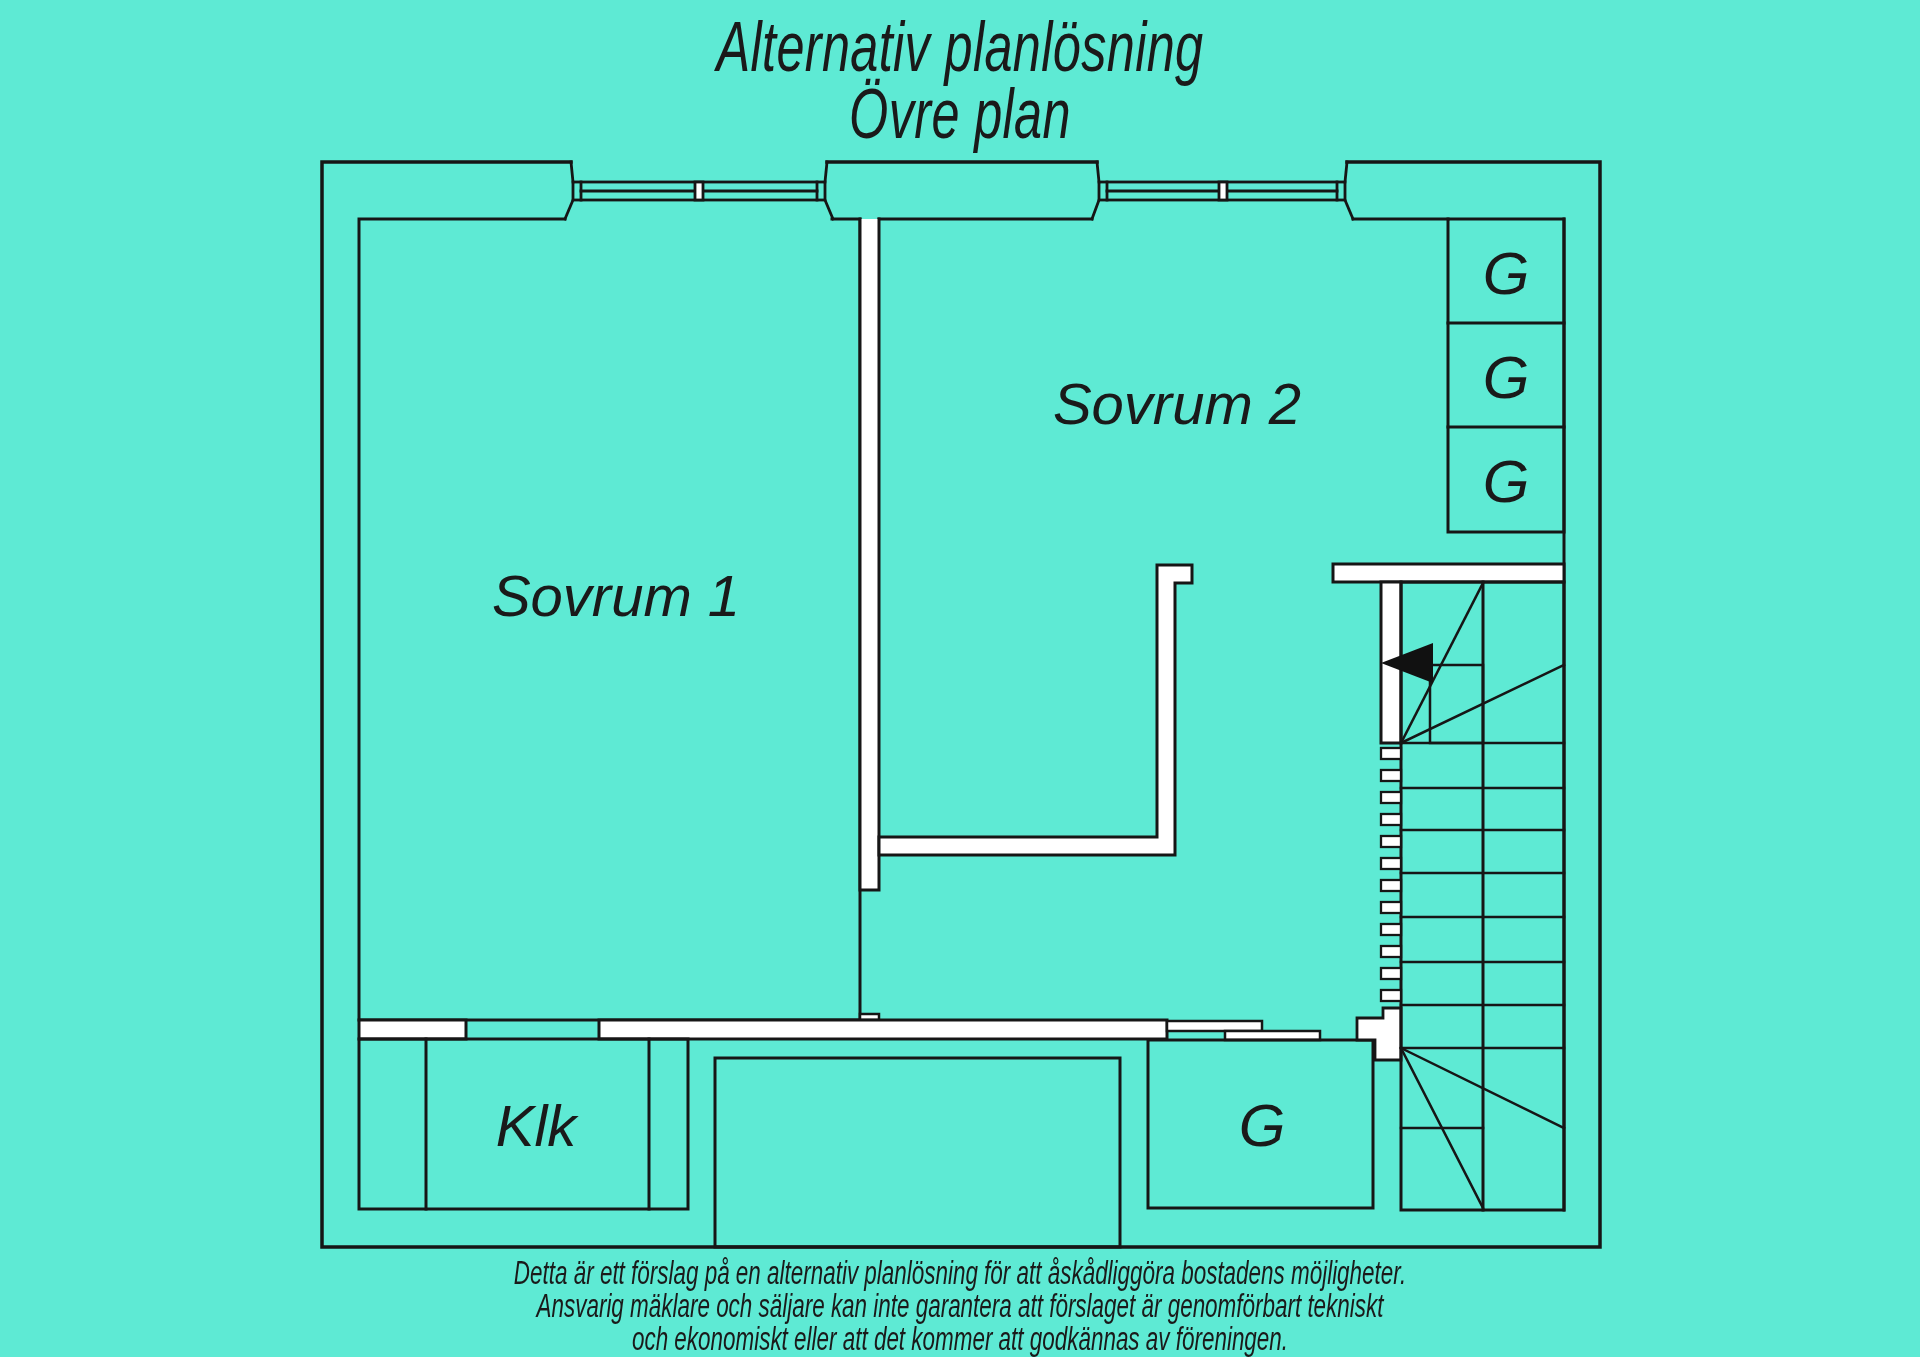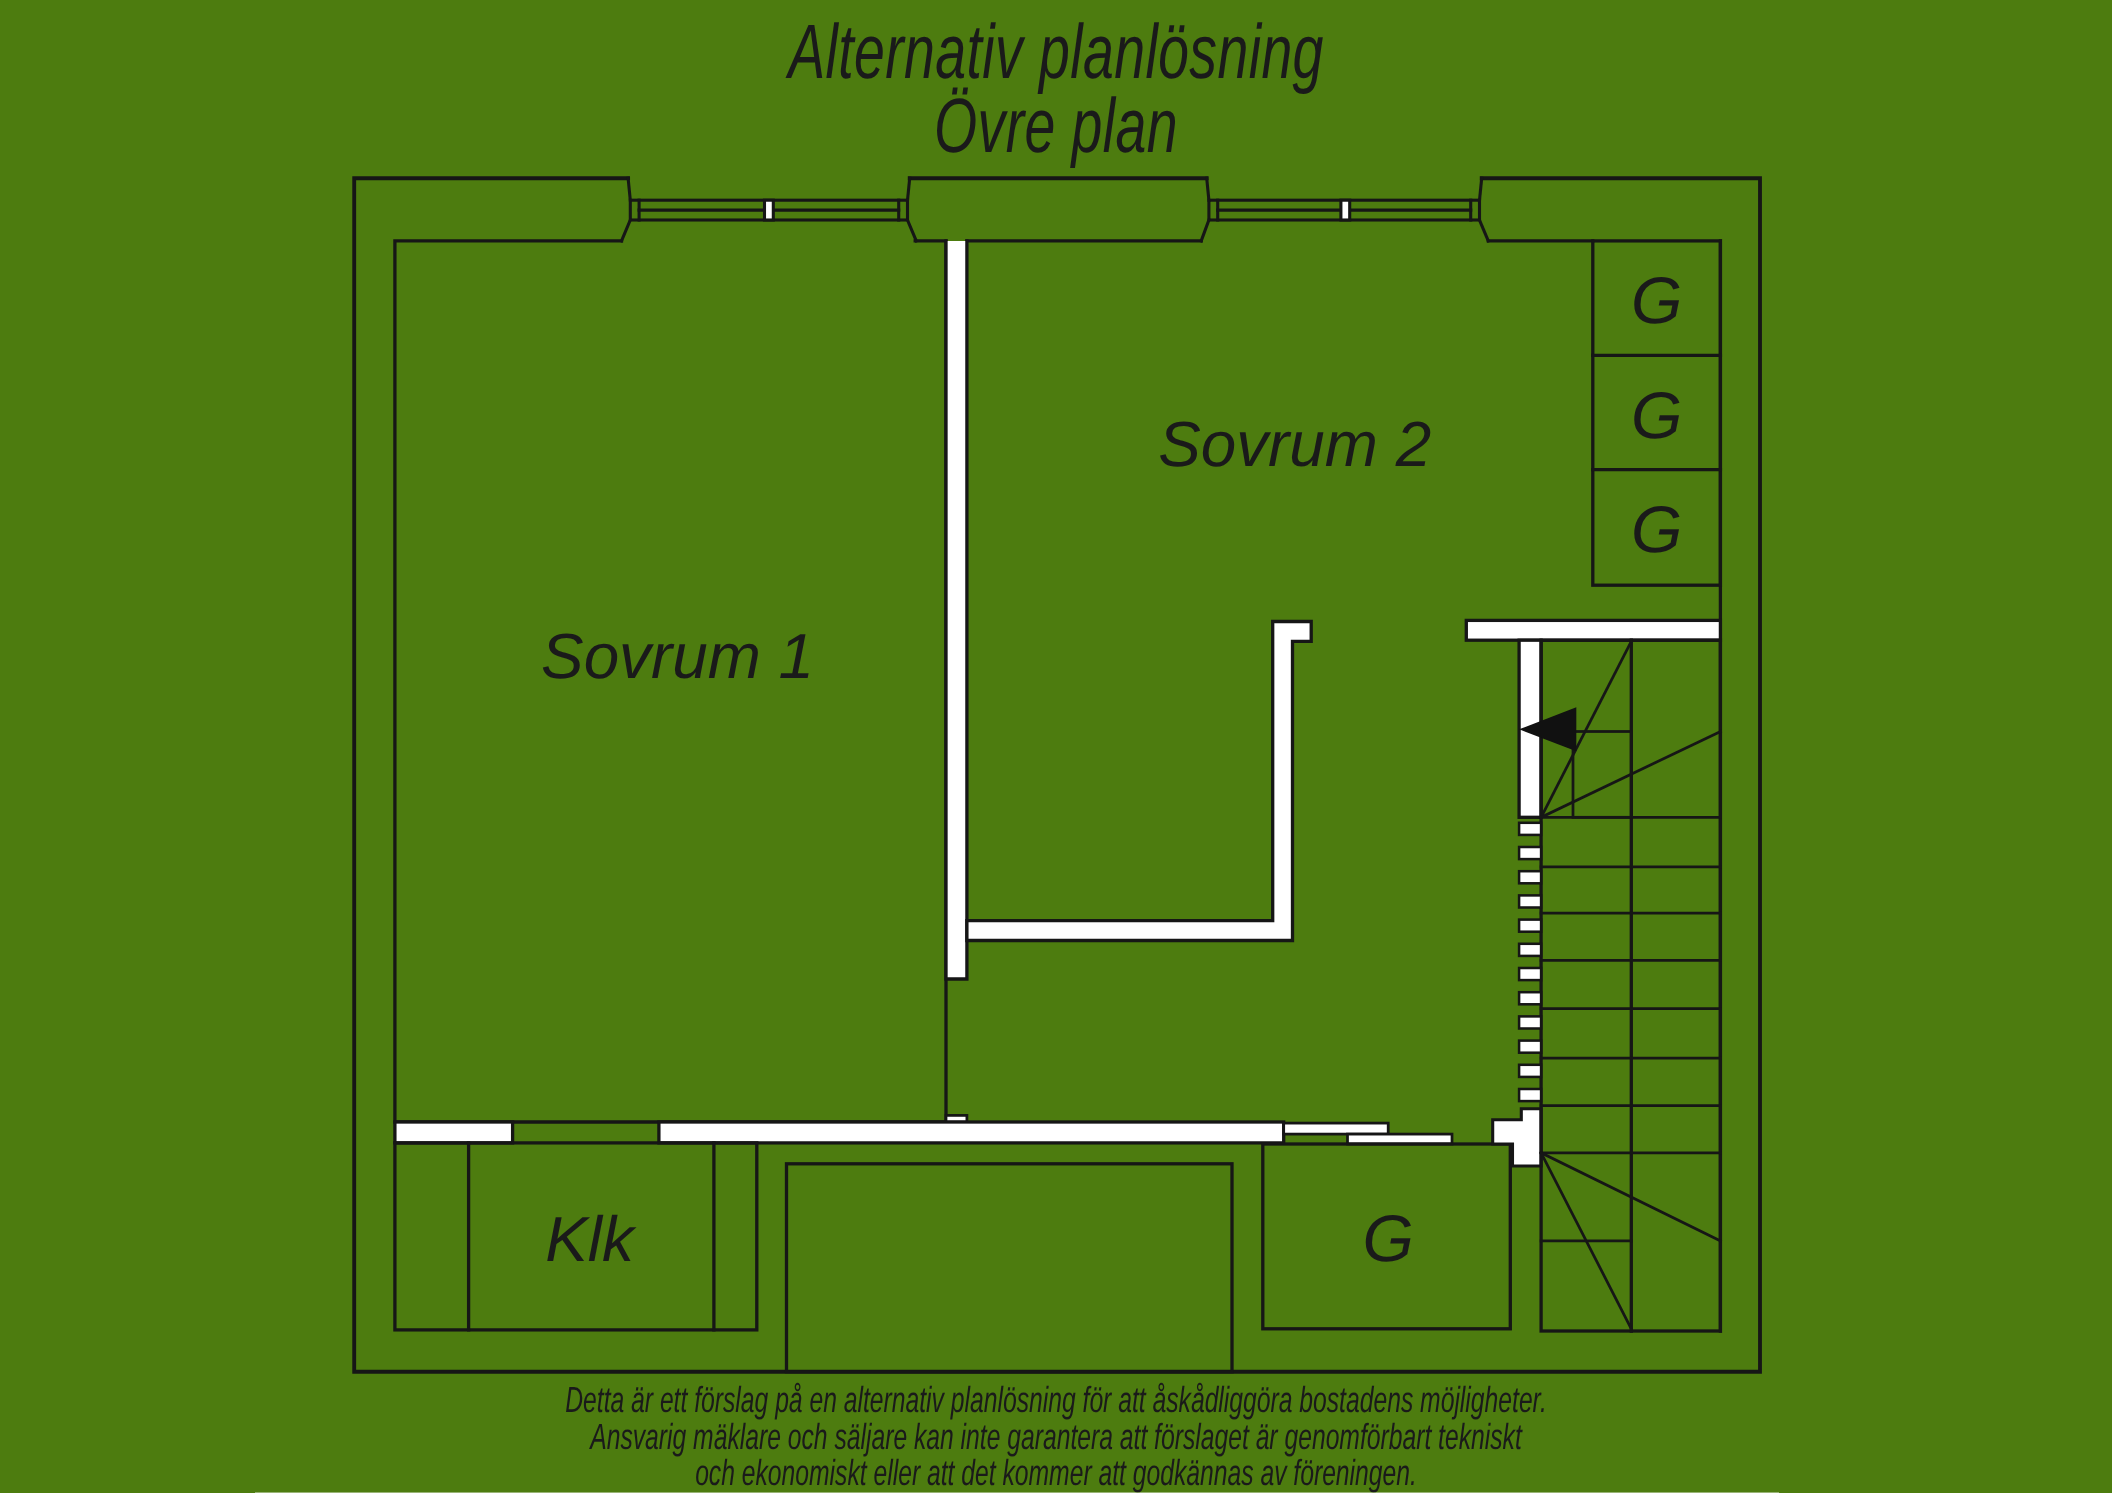--- a/index.html
+++ b/index.html
@@ -1,20 +1,20 @@
 <!DOCTYPE html>
 <html><head>
 <meta charset="utf-8">
 <style>
   html,body{margin:0;padding:0;background:#ffffff;}
   .page{
     position:relative;
     width:1920px;
     height:1357px;
-    background:#4d7c0f;
+    background:#5eead4;
     font-family:"Liberation Sans", sans-serif;
     color:#161616;
     overflow:hidden;
   }
   .plan-title{
     position:absolute;
     top:14px; left:0; right:0;
     text-align:center;
     font-style:italic;
     font-weight:400;

